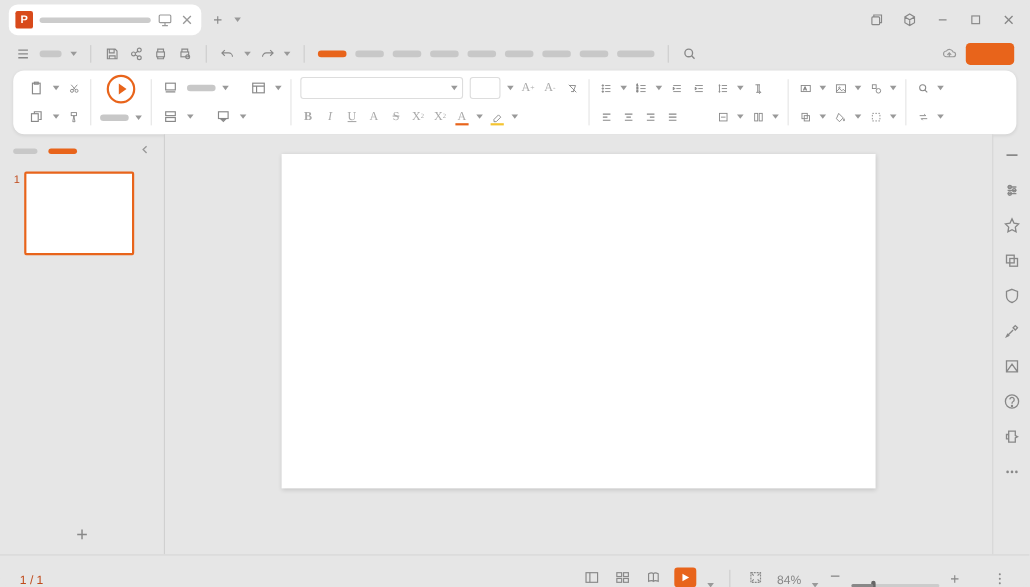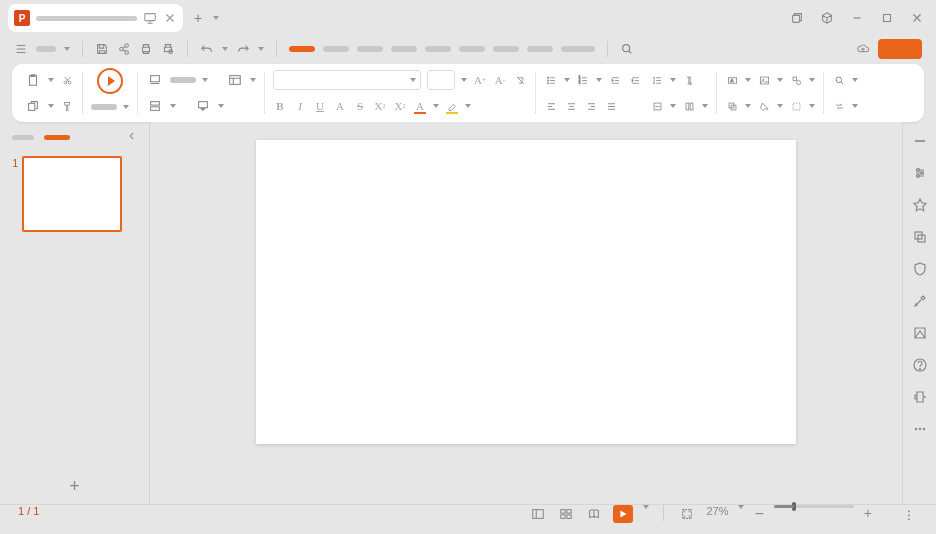--- a/index.html
+++ b/index.html
@@ -62,21 +62,21 @@
 .addslide { height:36px; display:flex; align-items:center; justify-content:center; color:#888; font-size:18px; }
 
 .canvas { flex:1; display:flex; align-items:flex-start; justify-content:center; padding: 18px 10px; overflow:auto; background:#e6e6e6; }
 .slide { width: 540px; height: 304px; background:#fff; box-shadow: 0 1px 4px rgba(0,0,0,0.15); }
 
 .rightpanel { width: 34px; display:flex; flex-direction:column; align-items:center; padding-top:10px; gap:14px; border-left:1px solid #d6d6d6; }
 .rbtn2 { width:18px; height:18px; color:#888; display:flex; align-items:center; justify-content:center; }
 .rbtn2 svg { width:16px; height:16px; }
 
 
-.statusbar { height: 30px; display:flex; align-items:flex-start; padding: 0 18px; gap:10px; font-size:11px; color:#888; border-top:1px solid #d6d6d6; }
+.statusbar { height: 30px; display:flex; align-items:flex-end; padding: 0 18px; gap:10px; font-size:11px; color:#888; border-top:1px solid #d6d6d6; }
 .viewbtn { width:18px; height:18px; display:flex; align-items:center; justify-content:center; color:#888; }
 .viewbtn svg { width:14px; height:14px; }
 .viewbtn.active { background:#e8641b; color:#fff; border-radius:3px; width:20px; height:18px; }
 .zoombar { width:80px; height:3px; background:#ccc; border-radius:2px; position:relative; }
 .zoombar::after { content:''; position:absolute; left:0; width:20px; height:3px; background:#888; border-radius:2px; }
 .zoomhandle { position:absolute; left:18px; top:-3px; width:4px; height:9px; background:#666; border-radius:2px;}
 </style>
 </head>
 <body>
 
@@ -588,21 +588,21 @@
         </svg>
       </div>
     <div class="caret"></div>
     <div class="sep"></div>
     <div class="viewbtn">
         <svg viewBox="0 0 16 16" fill="none" stroke="currentColor" stroke-width="1.2">
           <rect x="3" y="3" width="10" height="10" stroke-dasharray="2 1"></rect>
           <path d="M6 6l-2-2M10 6l2-2M6 10l-2 2M10 10l2 2"></path>
         </svg>
       </div>
-    <span>27%</span>
+    <span>84%</span>
     <div class="caret"></div>
     <span style="font-size:16px">−</span>
     <div class="zoombar">
         <div class="zoomhandle"></div>
       </div>
     <span style="font-size:14px">+</span>
     <div style="width:8px"></div>
     <div class="viewbtn" style="font-size:14px">⁝</div>
   </div>
 

